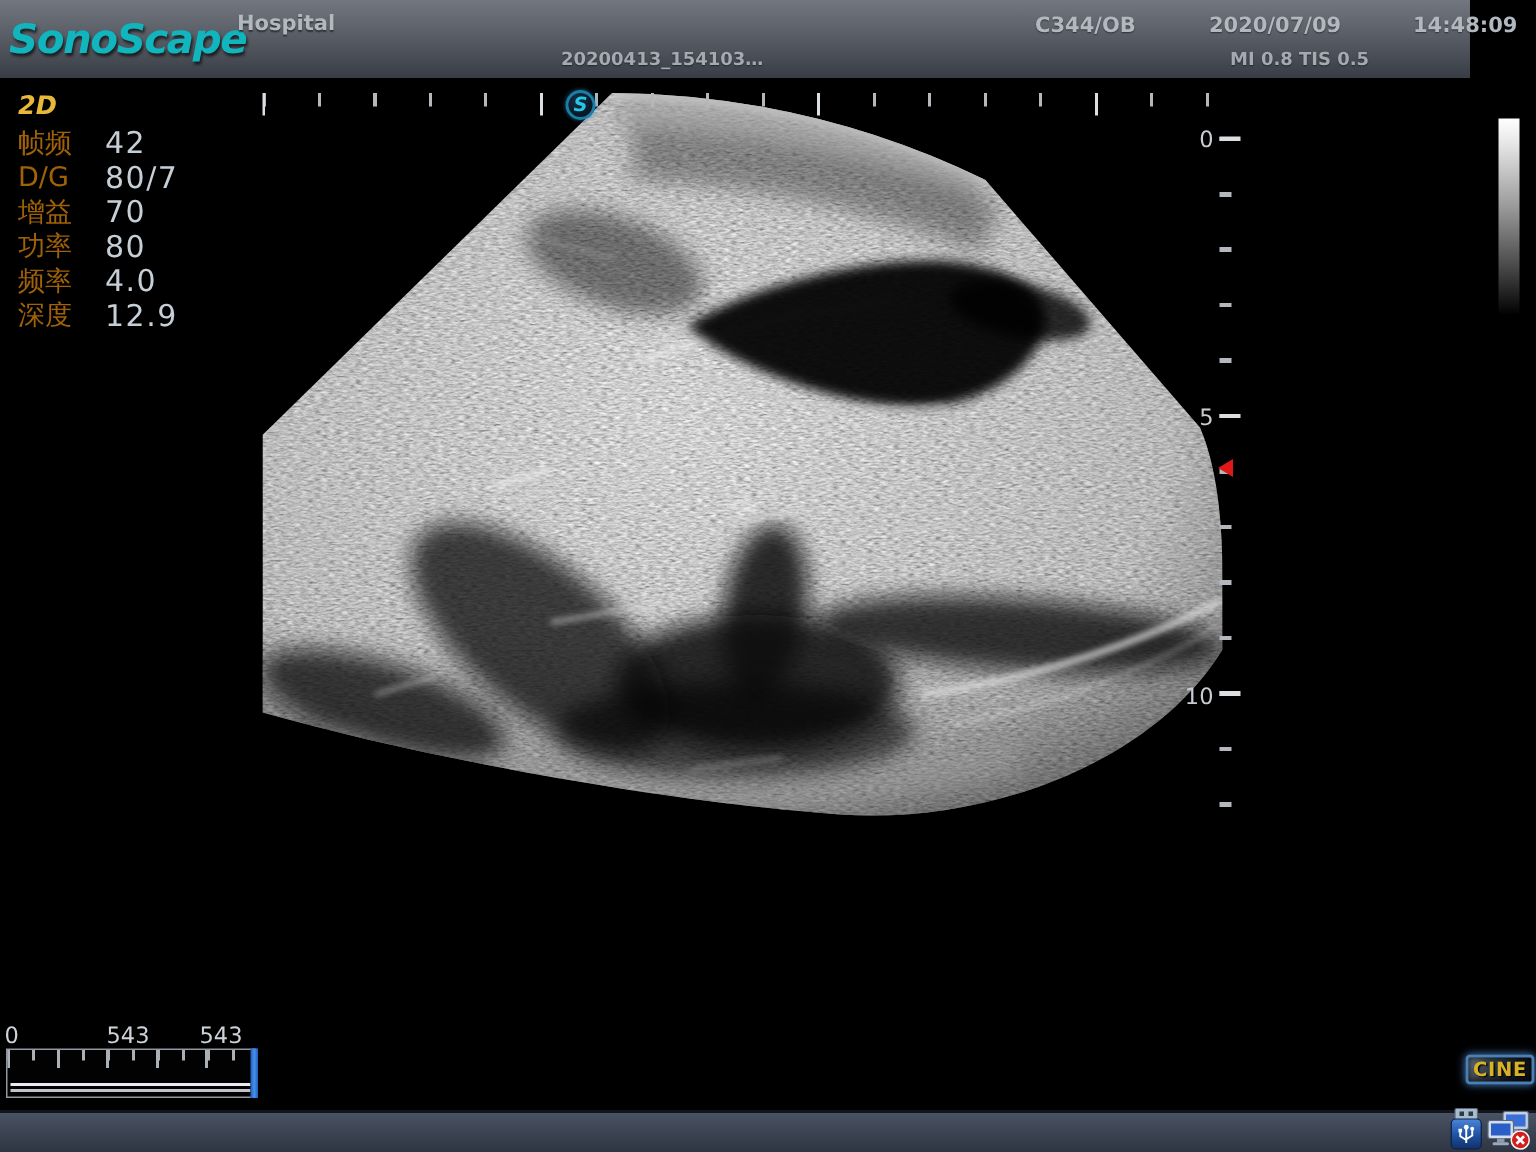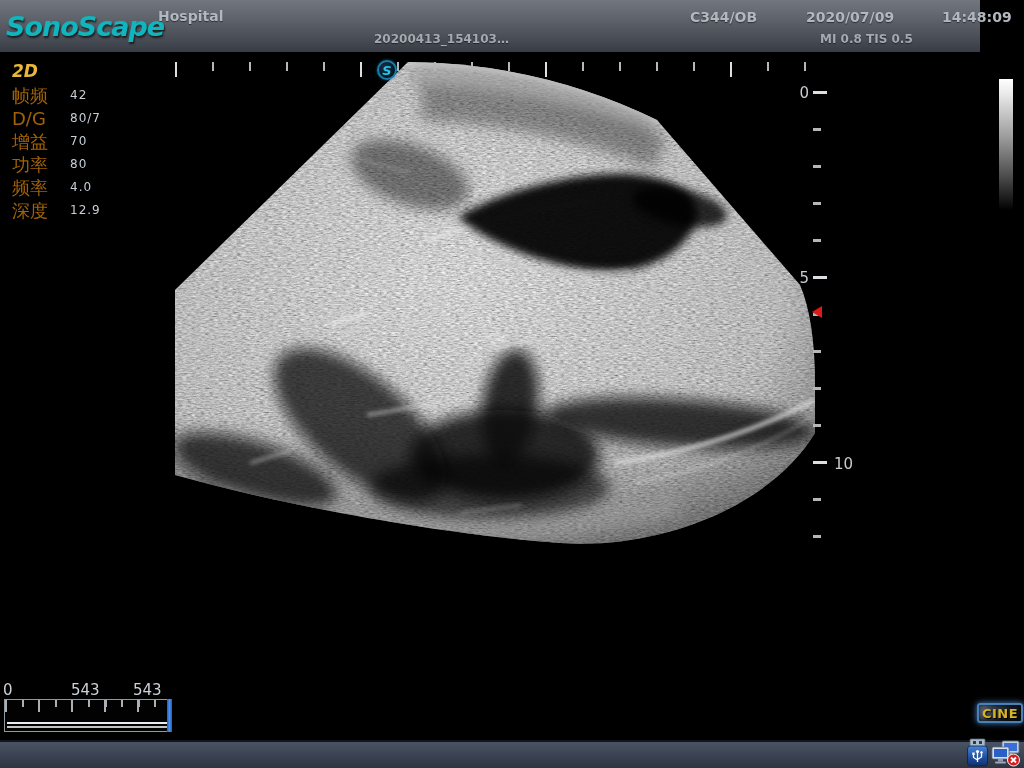--- a/index.html
+++ b/index.html
@@ -28,33 +28,33 @@
   .date{left:806px;top:9px;}
   .time{left:942px;top:9px;}
   .study{left:374px;top:32px;}
   .mitis{left:820px;top:32px;}
 
   
   .params{left:12px;top:60px;width:140px;}
   .mode{font-size:17px;font-weight:bold;color:#e8b838;height:24px;line-height:22px;font-style:italic;}
   .prow{display:flex;height:23px;line-height:23px;}
   .plabel{width:58px;font-size:18px;color:#a16207;}
-  .pvalue{font-size:12px;color:#c6ced6;letter-spacing:1px;}
+  .pvalue{font-size:20px;color:#c6ced6;letter-spacing:1px;}
 
   
   .ruler-top-minor{left:175px;top:62px;width:645px;height:9px;
     background:repeating-linear-gradient(90deg,#b4b8bc 0 2px,transparent 2px 37px);}
   .ruler-top-major{left:175px;top:62px;width:645px;height:15px;
     background:repeating-linear-gradient(90deg,#dcdfe2 0 2px,transparent 2px 185px);}
   .ruler-side-minor{left:813px;top:91px;width:8px;height:449px;
     background:repeating-linear-gradient(180deg,#b4b8bc 0 3px,transparent 3px 37px);}
   .ruler-side-major{left:813px;top:91px;width:14px;height:378px;
     background:repeating-linear-gradient(180deg,#dcdfe2 0 3px,transparent 3px 185px);}
   .depth-label{width:24px;text-align:right;left:785px;font-size:15px;color:#c8ccd0;}
-  .d0{top:84px;} .d5{top:269px;} .d10{top:455px;margin-left:44px;}
+  .d0{top:84px;} .d5{top:269px;} .d10{top:455px;}
 
   .focus-arrow{
     left:812px;top:306px;width:0;height:0;
     border-top:6px solid transparent;border-bottom:6px solid transparent;
     border-right:10px solid #e01818;
   }
   .graybar{
     left:999px;top:79px;width:14px;height:131px;
     background:linear-gradient(#ffffff 0%,#e8e8e8 12%,#9a9a9a 45%,#4a4a4a 75%,#0a0a0a 97%,#000 100%);
   }

